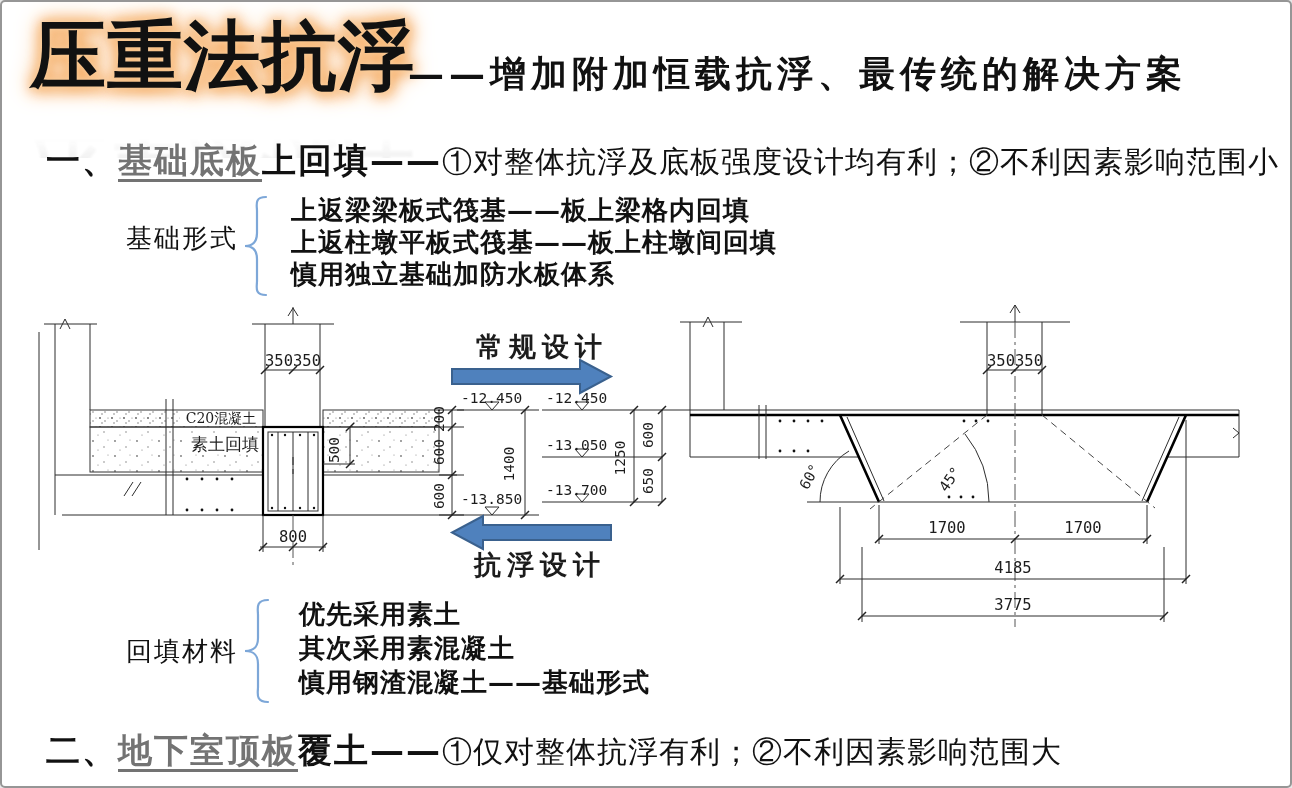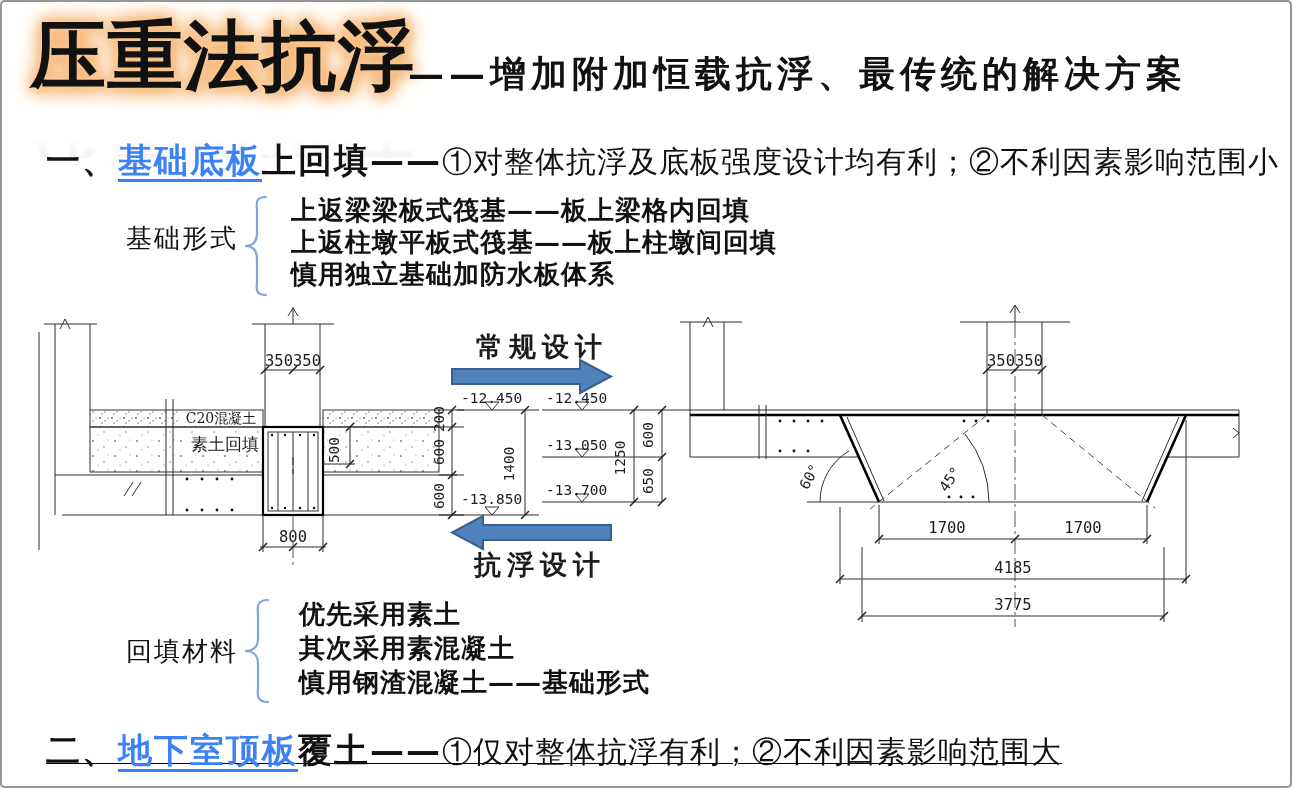--- a/index.html
+++ b/index.html
@@ -19,24 +19,24 @@
     display:block; transform:scaleY(-1); font-size:76px; font-weight:bold; color:#333;
     letter-spacing:1px; white-space:nowrap; opacity:.25; filter:blur(1px);
     -webkit-mask-image:linear-gradient(to bottom,#000 0%,transparent 75%);
     mask-image:linear-gradient(to bottom,#000 0%,transparent 75%);
   }
   .subtitle{position:absolute; left:406px; top:48px; font-size:36px; font-weight:bold;
     color:#111; letter-spacing:5px; white-space:nowrap;}
   
   .section{position:absolute; left:44px; white-space:nowrap;}
   .sec-head{font-size:34px; font-weight:bold; color:#111; letter-spacing:2px;}
-  .sec-red{font-size:34px; font-weight:bold; color:#3b82f6; letter-spacing:2px;
+  .sec-red{font-size:34px; font-weight:bold; color:#737373; letter-spacing:2px;
     text-decoration:underline; text-underline-offset:7px; text-decoration-thickness:2.5px;}
   .sec-detail{font-size:30px; color:#111; letter-spacing:1px;margin-top:7px;}
-  #section-one{top:136px;} #section-two{top:726px;text-decoration:underline;}
+  #section-one{top:136px;} #section-two{top:726px;}
   
   .branch-label{position:absolute; font-size:26px; color:#111; letter-spacing:2px;}
   .branch-items{position:absolute;}
   .branch-items div{font-size:26px; font-weight:600; color:#111; letter-spacing:1px;
     line-height:32px; white-space:nowrap;}
   .brace{position:absolute;}
   
   svg.drawing{position:absolute; left:0; top:0; pointer-events:none;}
   svg .ln{stroke:#2d2d2d; stroke-width:1; fill:none;}
   svg .bold{stroke:#000; stroke-width:2.6; fill:none;}

